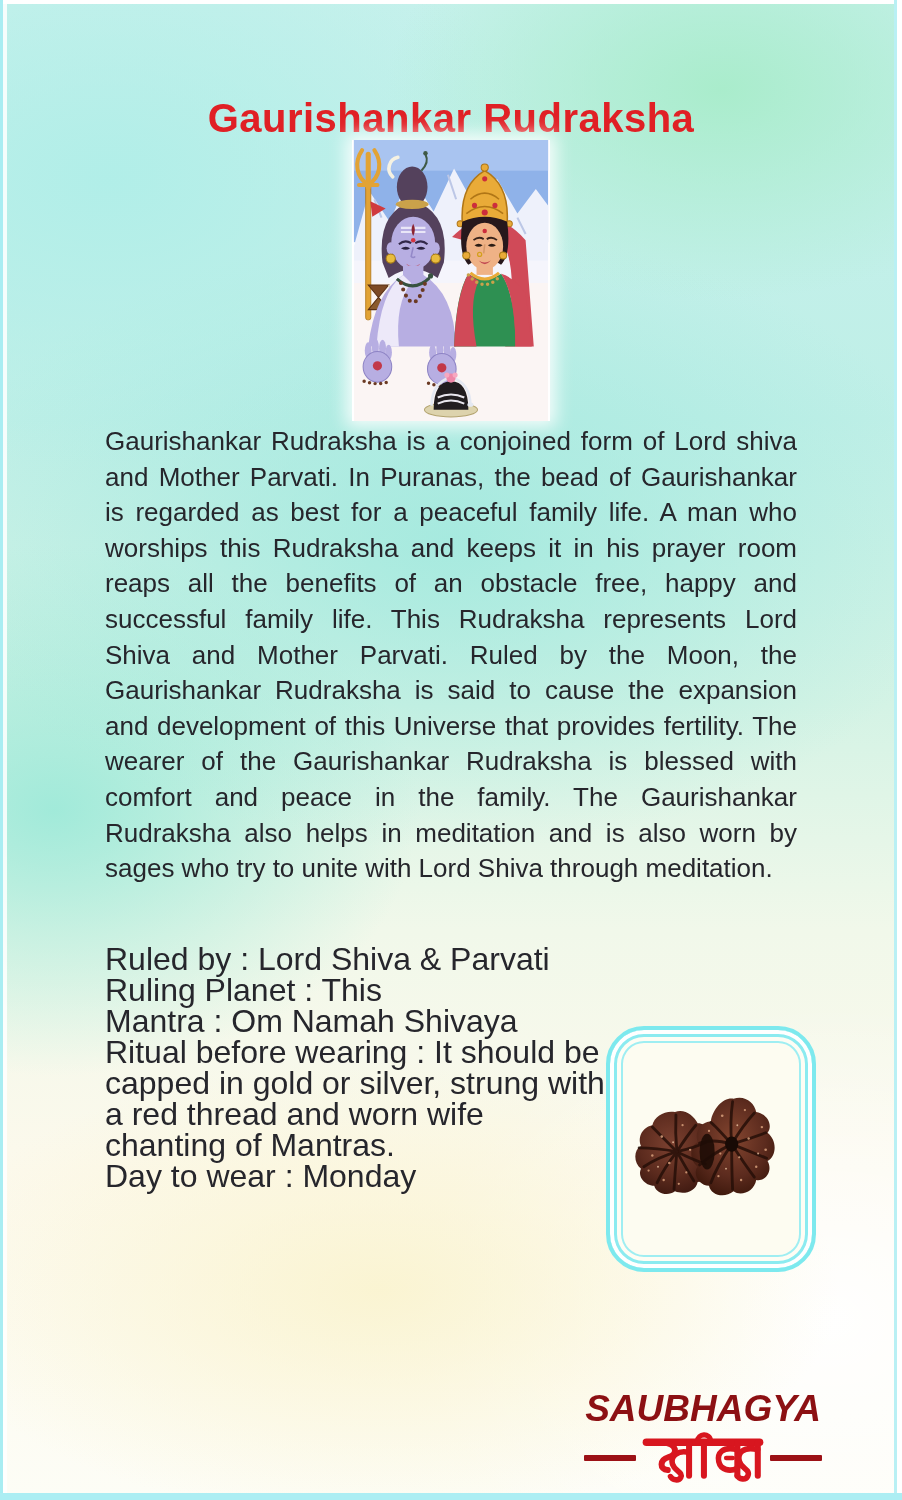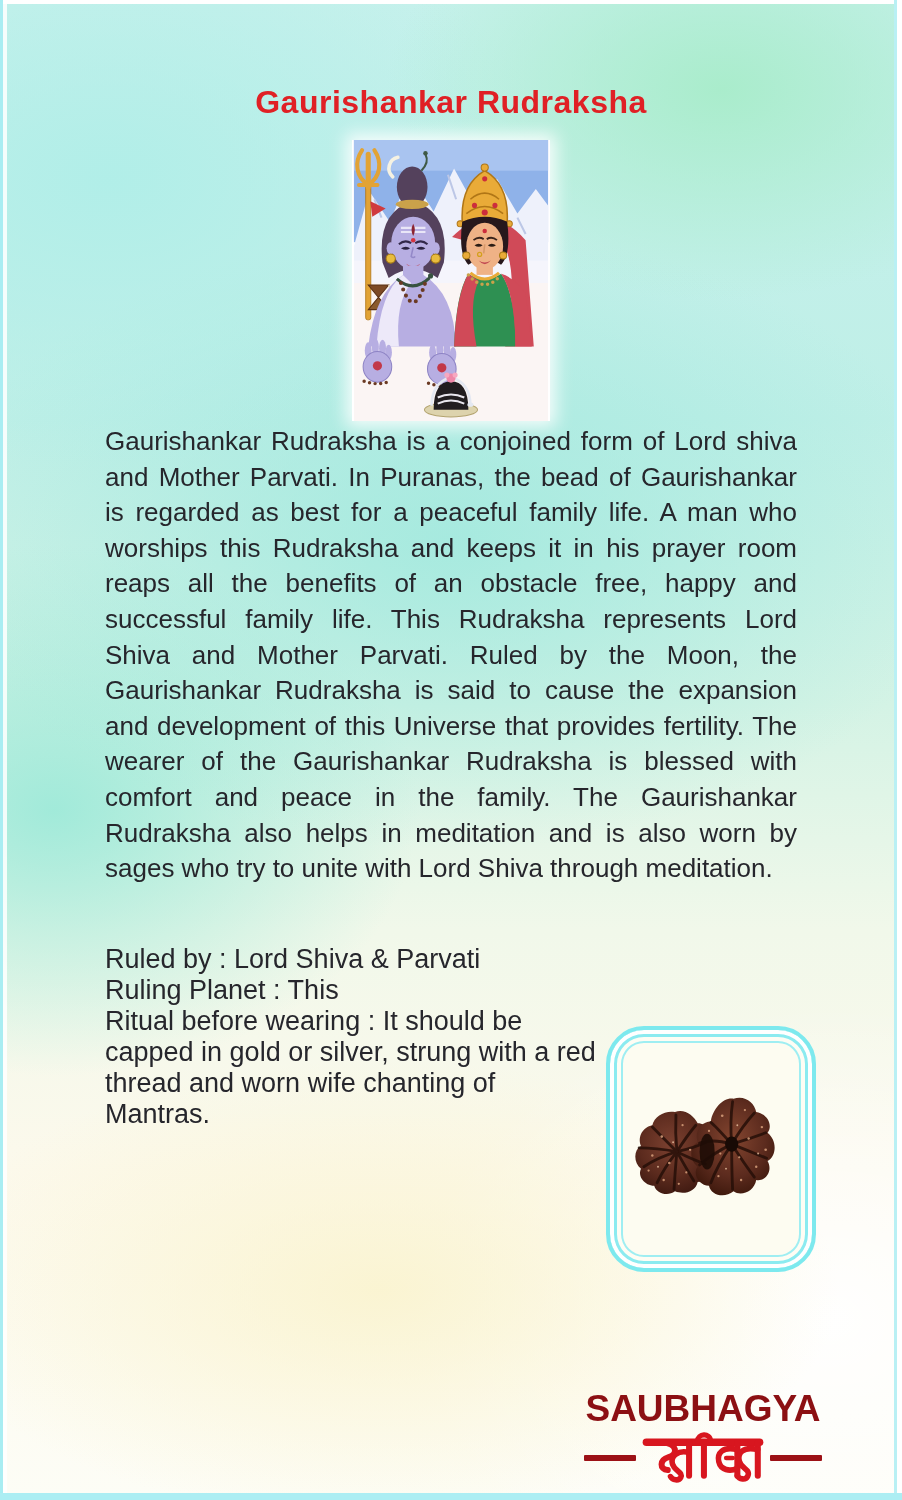--- a/index.html
+++ b/index.html
@@ -19,40 +19,40 @@
   }
   .edge{position:absolute;}
   .edge.top{left:0;top:0;width:902px;height:4px;background:#ffffff;}
   .edge.left{left:0;top:0;width:3px;height:1500px;background:#a9edf2;}
   .edge.leftwhite{left:3px;top:0;width:4px;height:1500px;background:rgba(255,255,255,.85);}
   .edge.right{right:0;top:0;width:5px;height:1500px;background:#ffffff;}
   .edge.rightcyan{right:5px;top:0;width:3px;height:1500px;background:#b9f0f4;}
   .edge.bottom{left:0;bottom:0;width:902px;height:7px;background:#aceef3;}
 
   .title{
-    position:absolute;left:0;top:84px;width:902px;
+    position:absolute;left:0;top:96px;width:902px;
     text-align:center;
-    font-size:32px;font-weight:bold;letter-spacing:.5px;
+    font-size:40px;font-weight:bold;letter-spacing:.5px;
     color:#e02025;
   }
   .deity{
     position:absolute;left:352px;top:140px;
     width:198px;height:281px;background:#ffffff;padding:0;
     box-shadow:0 0 16px 6px rgba(255,255,255,.85);
   }
   .deity svg{display:block;width:198px;height:281px;}
 
   .paragraph{
     position:absolute;left:105px;top:424px;width:692px;
     font-size:26px;line-height:35.6px;
     color:#26262c;text-align:justify;
   }
   .details{
     position:absolute;left:105px;top:944px;width:502px;
-    font-size:27px;line-height:31px;
+    font-size:32px;line-height:31px;
     color:#26262c;
   }
   .details .item{margin:0;}
 
   .bead-frame{
     position:absolute;left:606px;top:1026px;
     width:202px;height:238px;
     border-radius:38px;
     border:4px solid #7de9ee;
     background:#fdfcf1;
@@ -62,21 +62,21 @@
       inset 0 0 0 11px #fefdf4,
       inset 0 0 0 13px #9feef2;
   }
   .bead-frame svg{position:absolute;left:14px;top:28px;width:170px;height:176px;}
 
   .logo{
     position:absolute;left:578px;top:1388px;width:250px;
     text-align:center;
   }
   .brand-name{
-    font-size:37px;font-weight:bold;
+    font-size:37px;font-weight:bold;font-style:italic;
     color:#8c1013;letter-spacing:0px;
   }
   .brand-sub{
     margin-top:2px;
     display:flex;align-items:center;justify-content:center;gap:6px;
   }
   .dash{width:52px;height:6px;background:#9c1116;border-radius:1px;}
 </style>
 </head>
 <body>
@@ -206,21 +206,23 @@
         <circle cx="99" cy="230" r="2.5" fill="#f7a8c0"></circle>
       </g>
     </svg>
   </div>
 
   <div class="paragraph">Gaurishankar Rudraksha is a conjoined form of Lord shiva and Mother Parvati. In Puranas, the bead of Gaurishankar is regarded as best for a peaceful family life. A man who worships this Rudraksha and keeps it in his prayer room reaps all the benefits of an obstacle free, happy and successful family life. This Rudraksha represents Lord Shiva and Mother Parvati. Ruled by the Moon, the Gaurishankar Rudraksha is said to cause the expansion and development of this Universe that provides fertility. The wearer of the Gaurishankar Rudraksha is blessed with comfort and peace in the family. The Gaurishankar Rudraksha also helps in meditation and is also worn by sages who try to unite with Lord Shiva through meditation.</div>
 
   <div class="details">
     <div class="item">Ruled by : Lord Shiva &amp; Parvati</div>
     <div class="item">Ruling Planet : This</div>
+    <div class="item">Mantra : Om Namah Shivaya</div>
     <div class="item">Ritual before wearing : It should be capped in gold or silver, strung with a red thread and worn wife chanting of Mantras.</div>
+    <div class="item">Day to wear : Monday</div>
   </div>
 
   <div class="bead-frame">
     <svg viewBox="0 0 180 160" role="img" aria-label="Gaurishankar Rudraksha conjoined bead">
       <defs>
         <radialGradient id="beadL" cx="45%" cy="40%" r="65%">
           <stop offset="0%" stop-color="#7c4130"></stop>
           <stop offset="60%" stop-color="#5c2b1e"></stop>
           <stop offset="100%" stop-color="#3c1810"></stop>
         </radialGradient>

